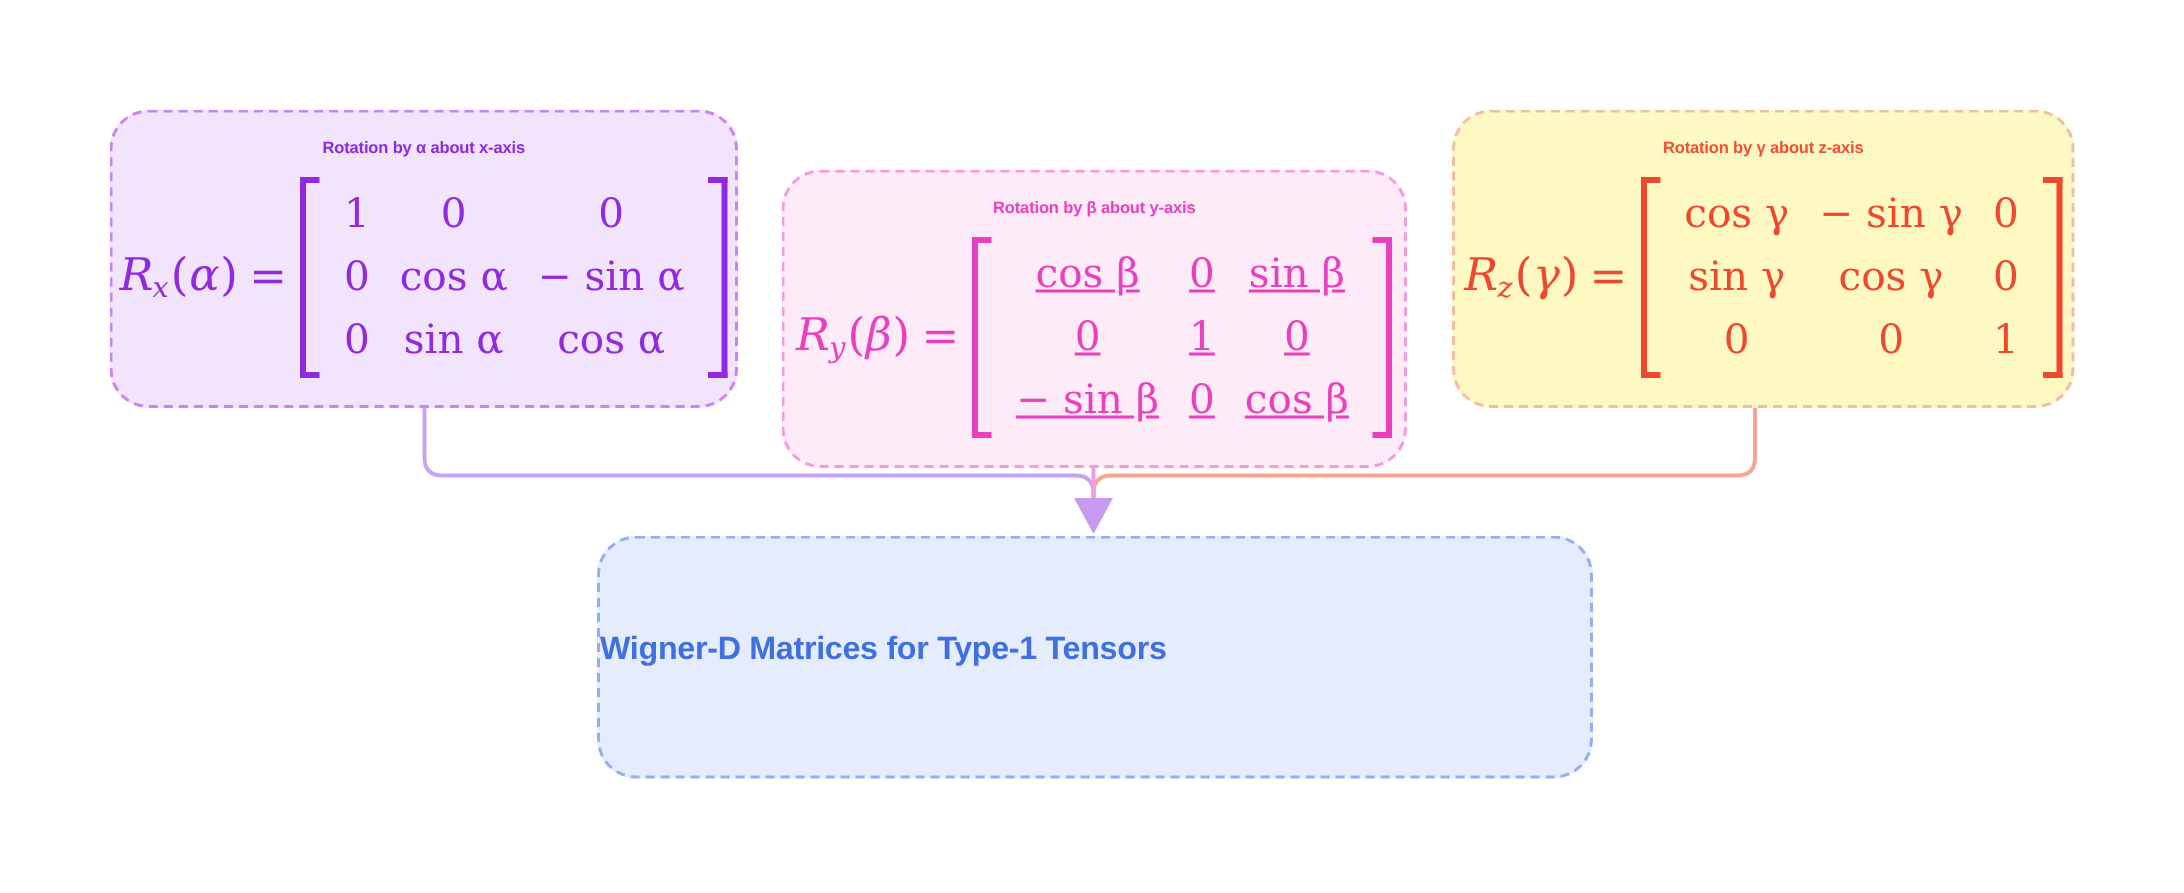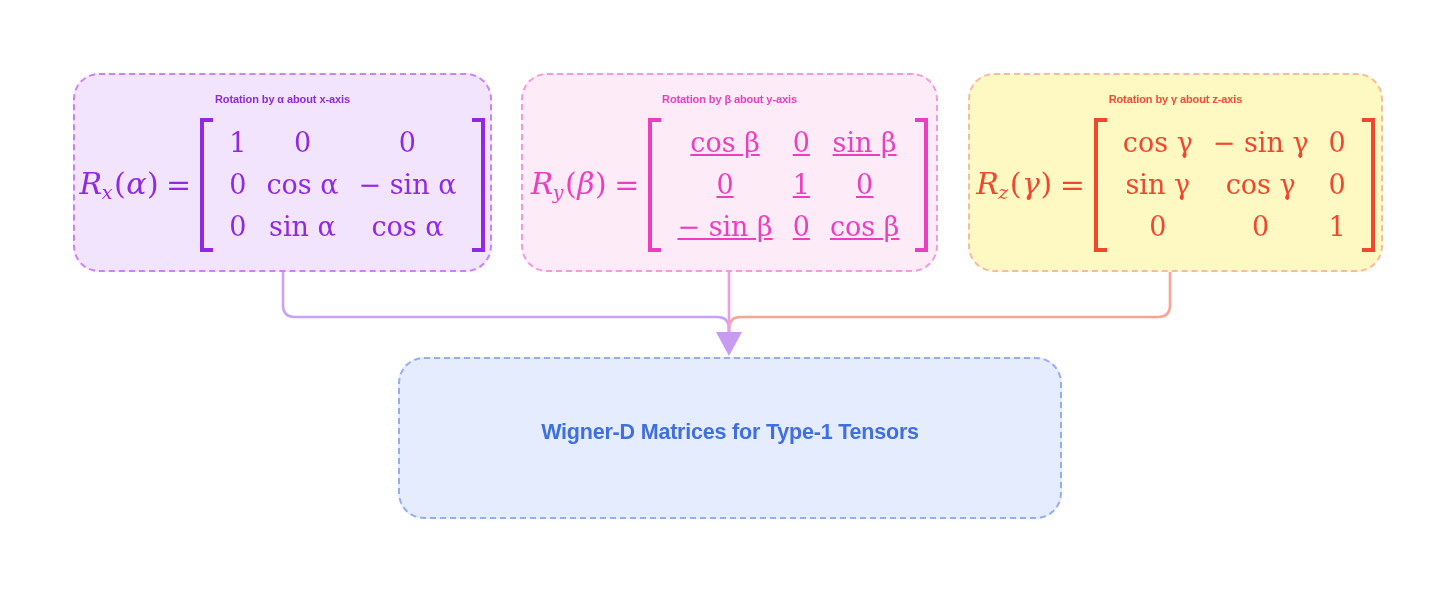--- a/index.html
+++ b/index.html
@@ -142,41 +142,42 @@
     background: #f3e4fd;
     border-color: #cb82f7;
     color: #9129e0;
   }
   .card.purple .card-title { color: #8b2ae0; }
 
   .card.pink {
     background: #fdebf8;
     border-color: #f69ae0;
     color: #ea3fc0;
+    margin-top: 40px;
   }
   .card.pink .card-title { color: #ea3fc0; }
 
   .card.orange {
     background: #fef9c3;
     border-color: #f3bca6;
     color: #f0482f;
   }
   .card.orange .card-title { color: #f44c36; }
 
   
   #result-card {
     position: absolute;
     left: 398px; top: 357px;
     width: 664px; height: 162px;
     background: #e4ecfd;
     border: 2.5px dashed #93aef5;
     border-radius: 26px;
     display: flex;
     flex-direction: column;
-    align-items: center;
+    align-items: flex-start;
     justify-content: center;
     z-index: 2;
     color: #3f6fe0;
   }
   #result-title {
     font-size: 21.5px;
     font-weight: bold;
     color: #3f6fe0;
     letter-spacing: -0.2px;
     margin-bottom: 12px;

